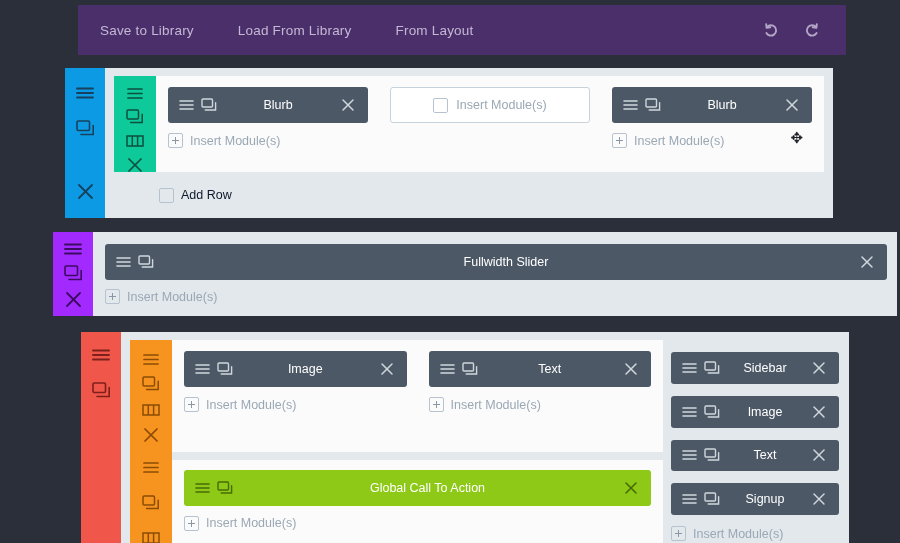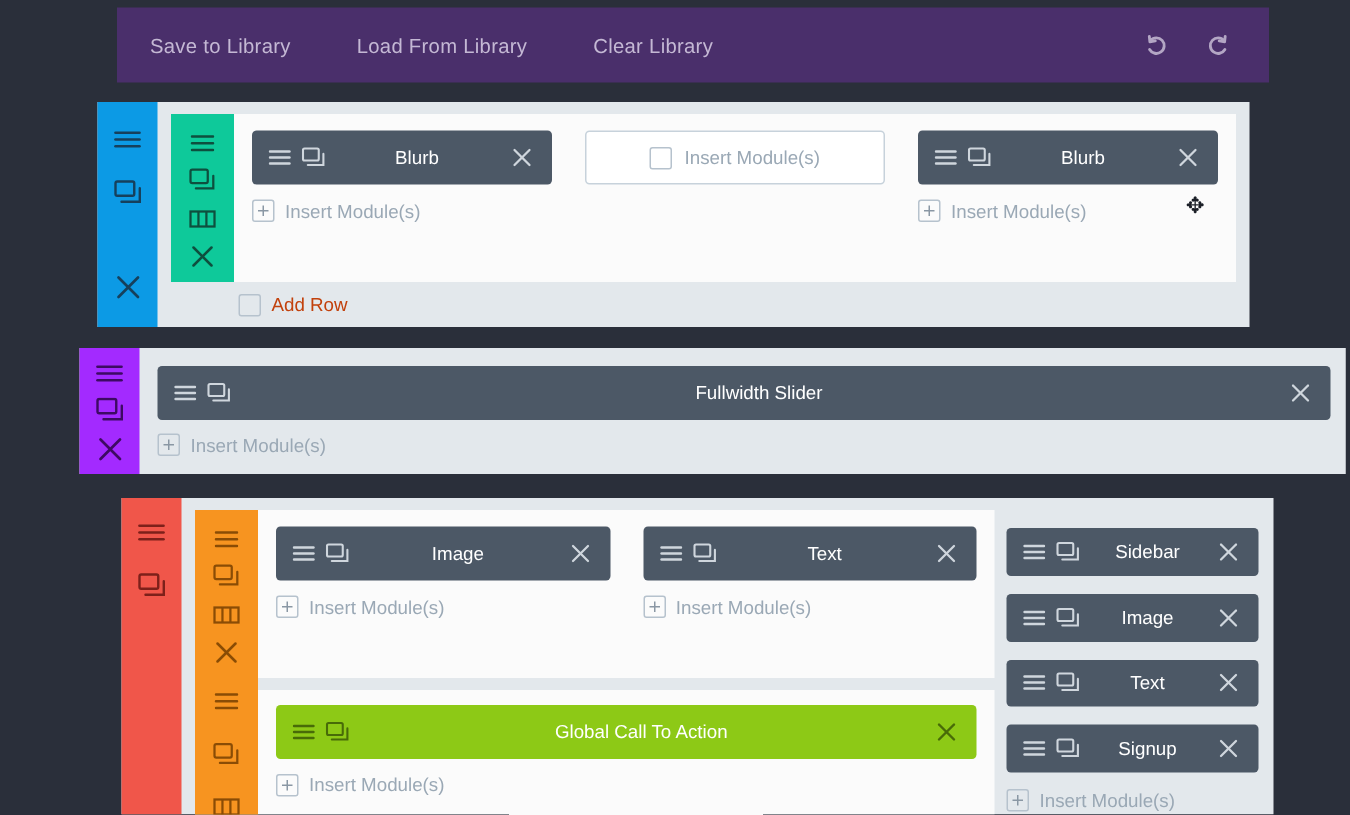--- a/index.html
+++ b/index.html
@@ -143,24 +143,24 @@
     display: flex; align-items: center; justify-content: center;
     gap: 8px;
     color: #9aa8b5;
     font-size: 12.5px;
     cursor: pointer;
   }
 
   
   .addrow {
     display: flex; align-items: center; gap: 7px;
-    color: #c2410c;
+    color: #0f172a;
     font-size: 12.5px;
     padding: 0 0 0 12px;
-    height: 30px;
+    height: 46px;
     cursor: pointer;
   }
   .addrow-wrap { display:flex; }
   .addrow-pad { width: 42px; flex:0 0 42px; }
 
   
   .move-cursor {
     position: absolute;
     color: #1b1f27;
     font-size: 15px;
@@ -170,21 +170,21 @@
 
   
   .side-stack { display: flex; flex-direction: column; }
 </style>
 </head>
 <body>
 
 <div class="toolbar">
   <div class="tb-btn">Save to Library</div>
   <div class="tb-btn">Load From Library</div>
-  <div class="tb-btn">Clear Library</div>
+  <div class="tb-btn">From Layout</div>
   <div class="tb-spacer"></div>
   <div class="tb-icon">
     <svg width="17" height="17" viewBox="0 0 17 17">
         <path d="M4 5 A5.2 5.2 0 1 1 3.4 11" fill="none" stroke="#b3a6c4" stroke-width="1.9" stroke-linecap="round"></path>
         <path d="M3.2 2.3 L3.6 5.9 L7.2 5.3" fill="none" stroke="#b3a6c4" stroke-width="1.9" stroke-linecap="round" stroke-linejoin="round"></path>
       </svg>
   </div>
   <div class="tb-icon">
     <svg width="17" height="17" viewBox="0 0 17 17">
         <path d="M13 5 A5.2 5.2 0 1 0 13.6 11" fill="none" stroke="#b3a6c4" stroke-width="1.9" stroke-linecap="round"></path>

